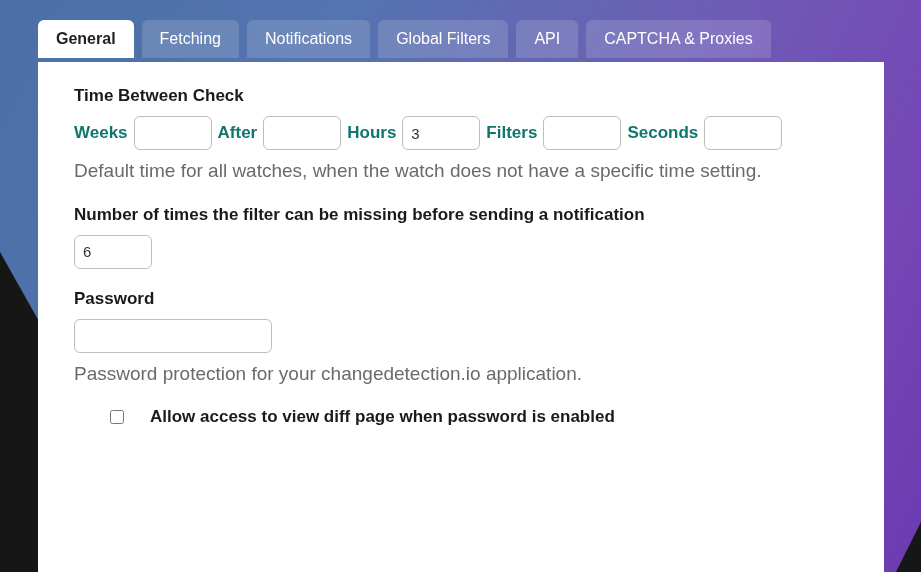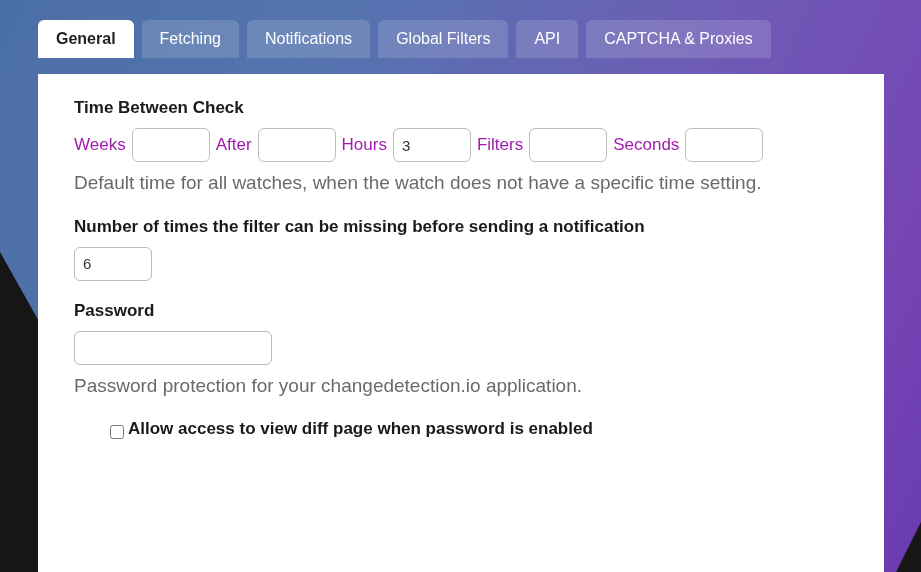--- a/index.html
+++ b/index.html
@@ -36,21 +36,21 @@
 }
 .container {
   position: absolute;
   left: 38px;
   top: 20px;
   width: 846px;
 }
 .tabs {
   display: flex;
   gap: 8px;
-  margin-bottom: 16px;
+  margin-bottom: 4px;
 }
 .tab {
   padding: 10px 18px;
   border-radius: 6px 6px 0 0;
   font-size: 16px;
   cursor: pointer;
   color: #fff;
   background: rgba(255,255,255,0.15);
   white-space: nowrap;
 }
@@ -73,22 +73,22 @@
   display: block;
 }
 .inline-row {
   display: flex;
   align-items: center;
   gap: 6px;
   flex-wrap: wrap;
 }
 .inline-label {
   font-size: 17px;
-  font-weight: 400;
-  color: #a21caf;
+  font-weight: 700;
+  color: #0f766e;
   text-align: right;
 }
 input[type="number"], input[type="password"], input[type="text"] {
   border: 1px solid #bdbdbd;
   border-radius: 6px;
   height: 34px;
   padding: 4px 8px;
   font-size: 15px;
   color: #333;
 }
@@ -96,22 +96,22 @@
 .pw-input { width: 198px; }
 .helper {
   color: #6a6a6a;
   font-size: 19px;
   margin-top: 8px;
   line-height: 1.4;
 }
 .helper strong { color: #555; font-weight: 700; }
 .checkbox-row {
   display: flex;
-  align-items: flex-end;
-  gap: 4px;
+  align-items: center;
+  gap: 26px;
   padding-left: 36px;
 }
 .checkbox-row input[type="checkbox"] {
   width: 14px;
   height: 14px;
 }
 .checkbox-label {
   font-weight: 700;
   font-size: 17px;
   color: #1a1a1a;

